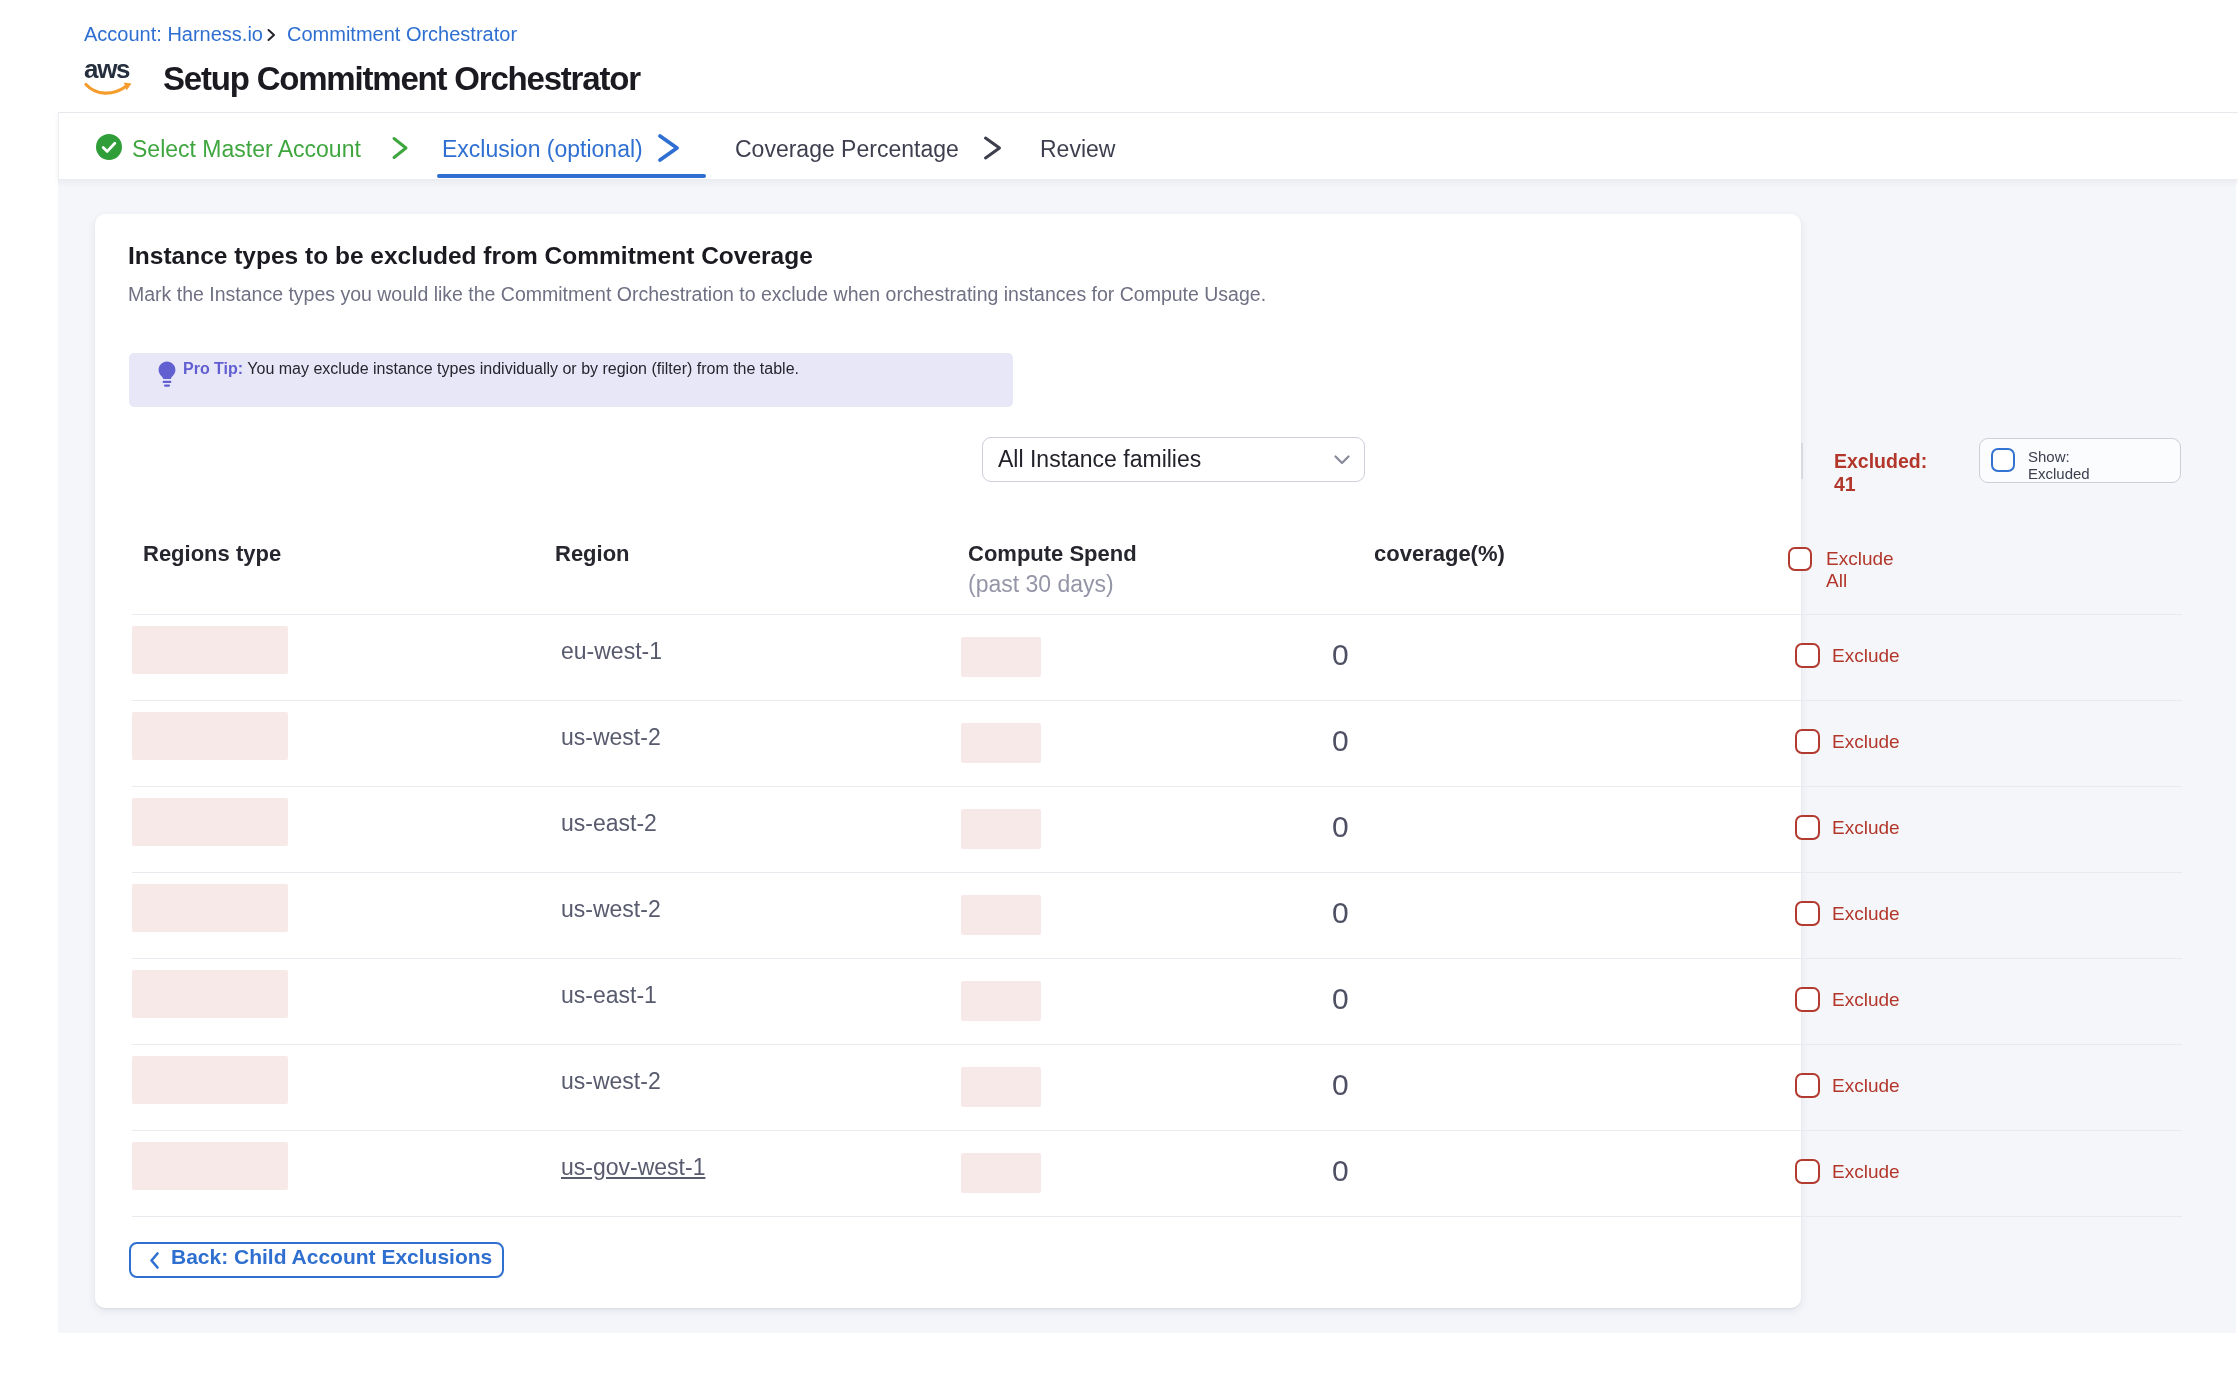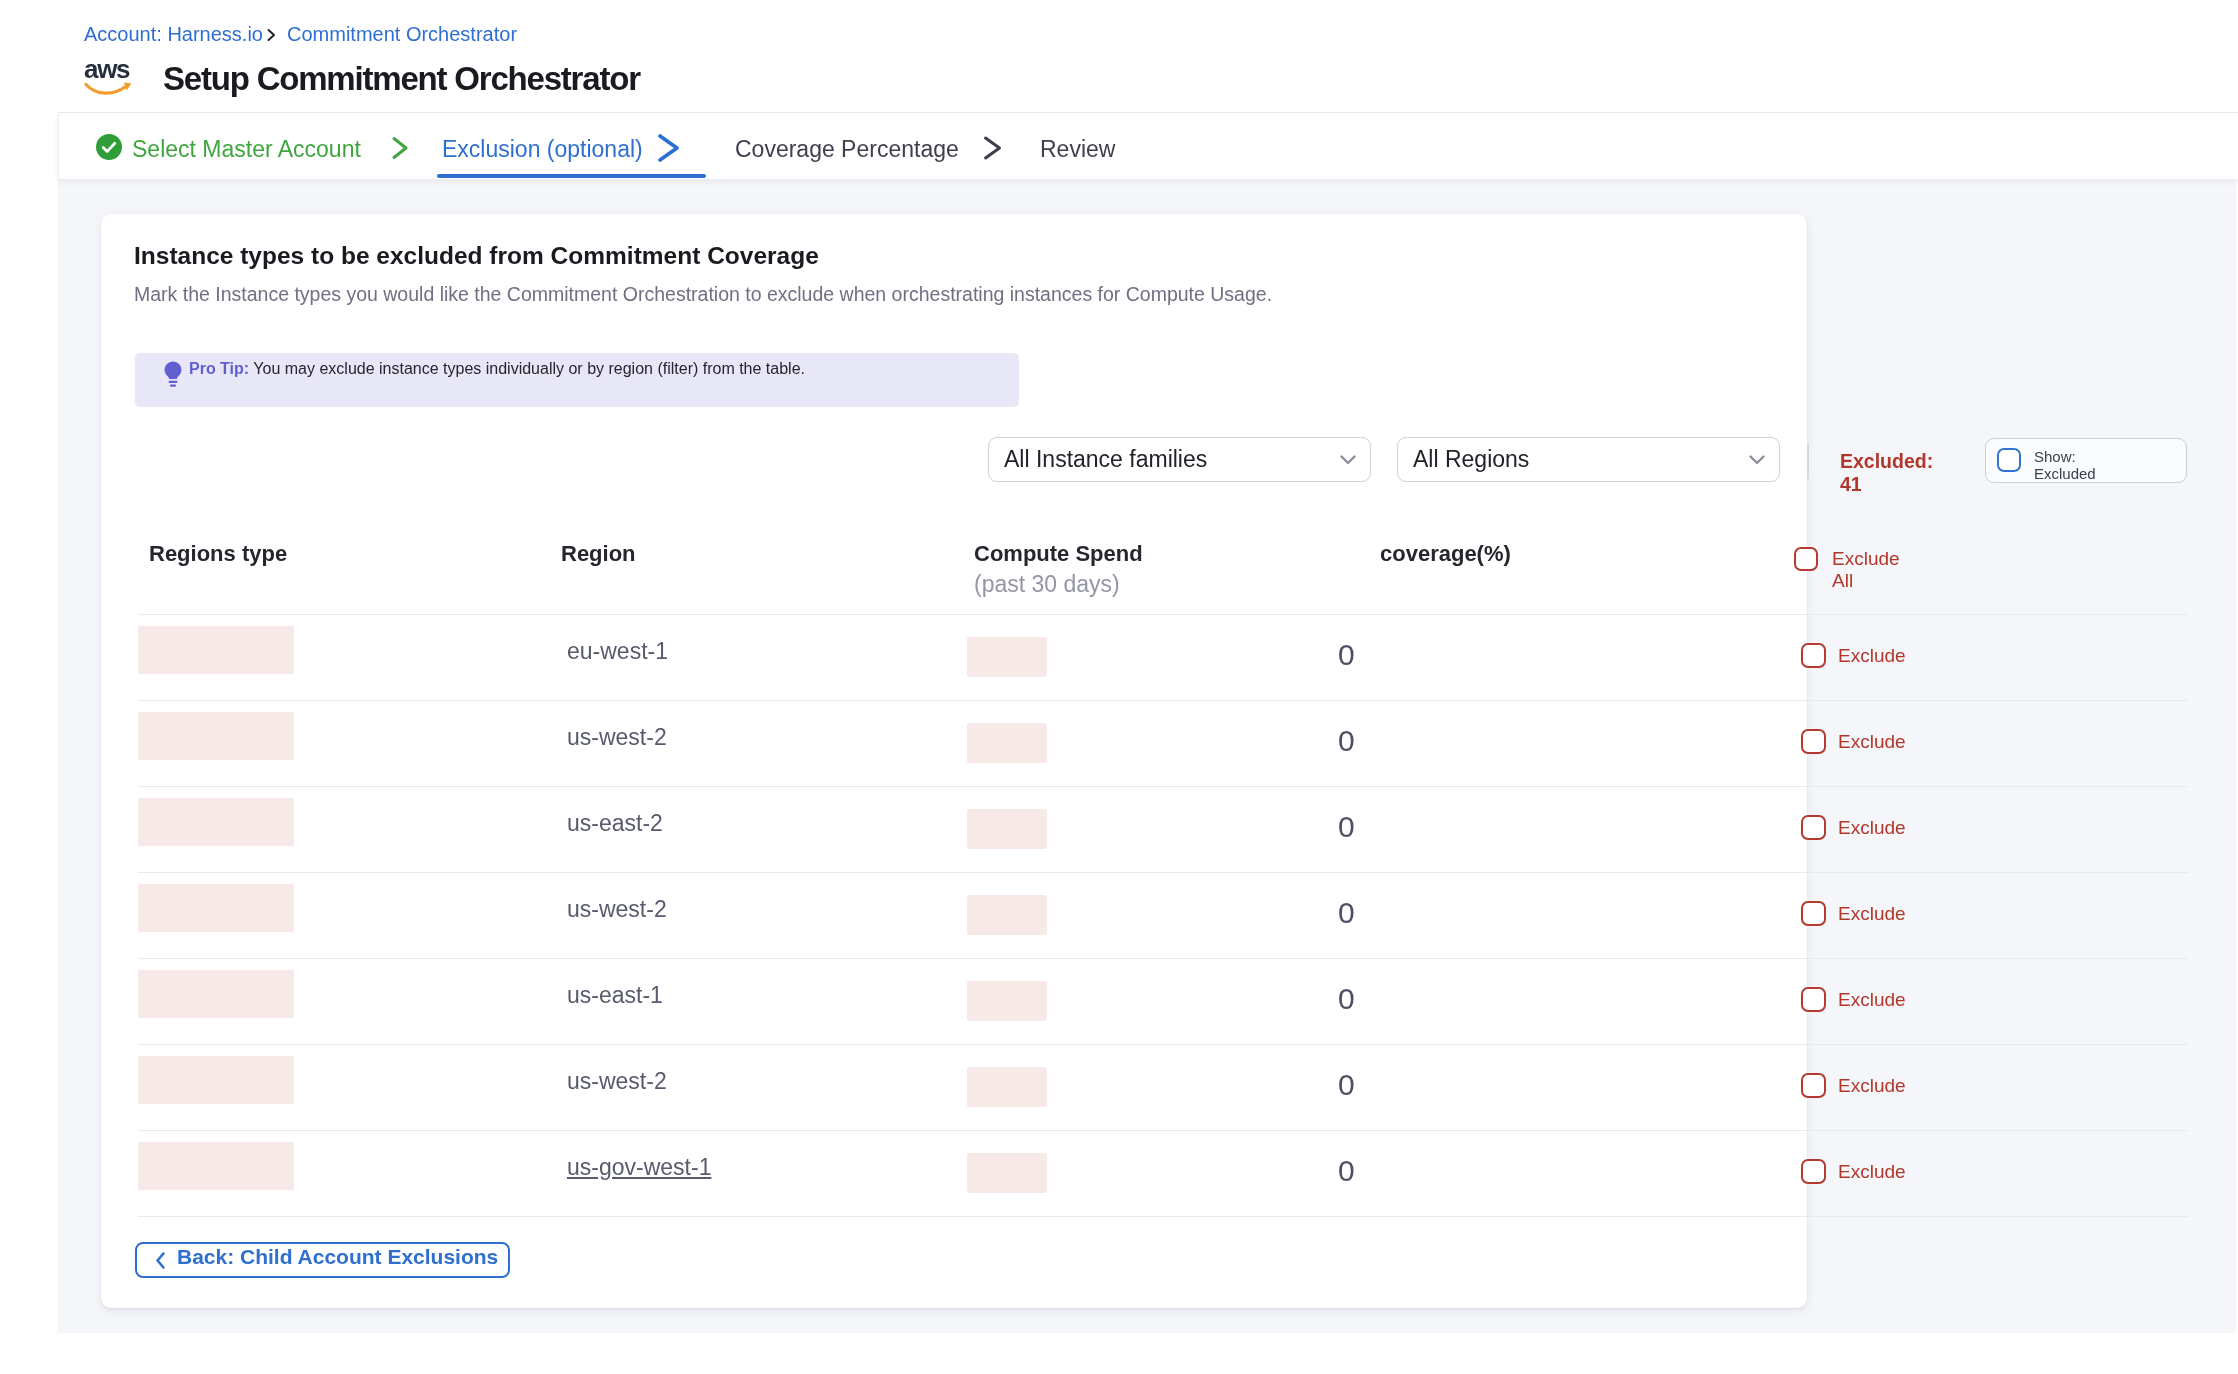--- a/index.html
+++ b/index.html
@@ -13,21 +13,21 @@
 
   
   .steptxt { font-size:23px; }
 
   
   #graypanel { left:19px; top:179px; width:2178px; height:1154px; background:#f5f6fa; }
   #graypanel:before { content:""; position:absolute; left:0; top:0; right:0; height:8px;
      background:linear-gradient(rgba(40,41,61,0.05), rgba(40,41,61,0)); }
 
   
-  #card { left:62px; top:214px; width:1706px; height:1094px; background:#fff; border-radius:10px;
+  #card { left:56px; top:214px; width:1706px; height:1094px; background:#fff; border-radius:10px;
      box-shadow:0 1px 2px rgba(40,41,61,0.06), 0 3px 9px rgba(96,97,112,0.12); }
 
   .selectbox { top:223px; width:383px; height:45px; background:#fff; border:1.5px solid #ced0da; border-radius:9px; }
   .selectbox span { position:absolute; left:15px; top:8px; font-size:23px; color:#22222b; }
 
   .chkblue { width:24px; height:24px; border:2.5px solid #3273d1; border-radius:7px; background:#fff; }
   .chkred  { width:24px; height:24px; border:2.5px solid #b23a2f; border-radius:7px; background:#fff; }
 
   .th { font-size:22px; font-weight:700; color:#26262e; }
   .rowlabel { font-size:23px; color:#585a6e; }
@@ -84,26 +84,20 @@
     <div class="abs" style="left:34px; top:139px; width:884px; height:54px; background:#e7e7f8; border-radius:5px;"></div>
     <svg class="abs" style="left:60px; top:147px;" width="24" height="26" viewBox="0 0 24 26">
       <path d="M12 0.5 C7.3 0.5 3.6 4.2 3.6 8.9 C3.6 11.8 5.1 13.6 6.4 15.1 C7.3 16.2 8 17.1 8.3 18.1 L15.7 18.1 C16 17.1 16.7 16.2 17.6 15.1 C18.9 13.6 20.4 11.8 20.4 8.9 C20.4 4.2 16.7 0.5 12 0.5 Z" fill="#625fd1"></path>
       <rect x="7.6" y="19.8" width="8.8" height="2.3" rx="1.15" fill="#625fd1"></rect>
       <rect x="8.9" y="23.4" width="6.2" height="2.3" rx="1.15" fill="#625fd1"></rect>
     </svg>
     <div class="abs" style="left:88px; top:146px; font-size:16px;"><b style="color:#605ed0;">Pro Tip:</b> <span style="color:#26252e;">You may exclude instance types individually or by region (filter) from the table.</span></div>
 
     <div class="abs selectbox" style="left:887px;">
         <span>All Instance families</span>
-      <svg class="abs" style="right:13px; top:16px;" width="18" height="12" viewBox="0 0 18 12">
-          <path d="M2.5 2.5 L9 9 L15.5 2.5" stroke="#8a8c9c" stroke-width="2.3" fill="none" stroke-linecap="round" stroke-linejoin="round"></path>
-        </svg>
-    </div>
-    <div class="abs selectbox" style="left:1296px;">
-        <span>All Regions</span>
       <svg class="abs" style="right:13px; top:16px;" width="18" height="12" viewBox="0 0 18 12">
           <path d="M2.5 2.5 L9 9 L15.5 2.5" stroke="#8a8c9c" stroke-width="2.3" fill="none" stroke-linecap="round" stroke-linejoin="round"></path>
         </svg>
     </div>
     <div class="abs" style="left:1706px; top:229px; width:1.5px; height:36px; background:#d8d9e0;"></div>
     <div class="abs" style="left:1739px; top:236px; font-size:19.5px; font-weight:700; color:#b2372a;">Excluded: 41</div>
     <div class="abs" style="left:1884px; top:224px; width:202px; height:45px; background:#fbfcfe; border:1.5px solid #ccced8; border-radius:9px;"></div>
     <div class="abs chkblue" style="left:1896px; top:234px;"></div>
     <div class="abs" style="left:1933px; top:234px; font-size:15px; color:#3c3e4d;">Show: Excluded</div>
 

